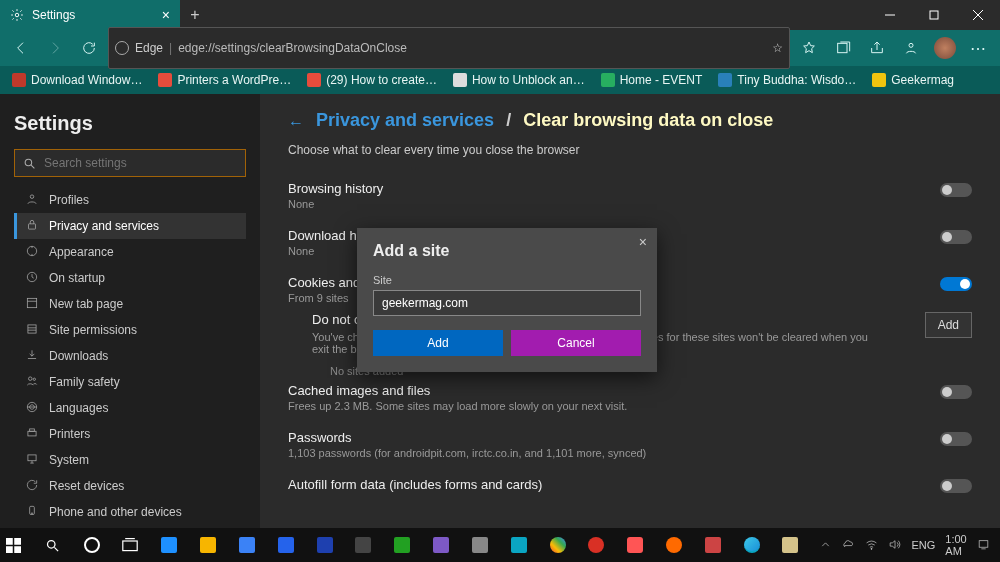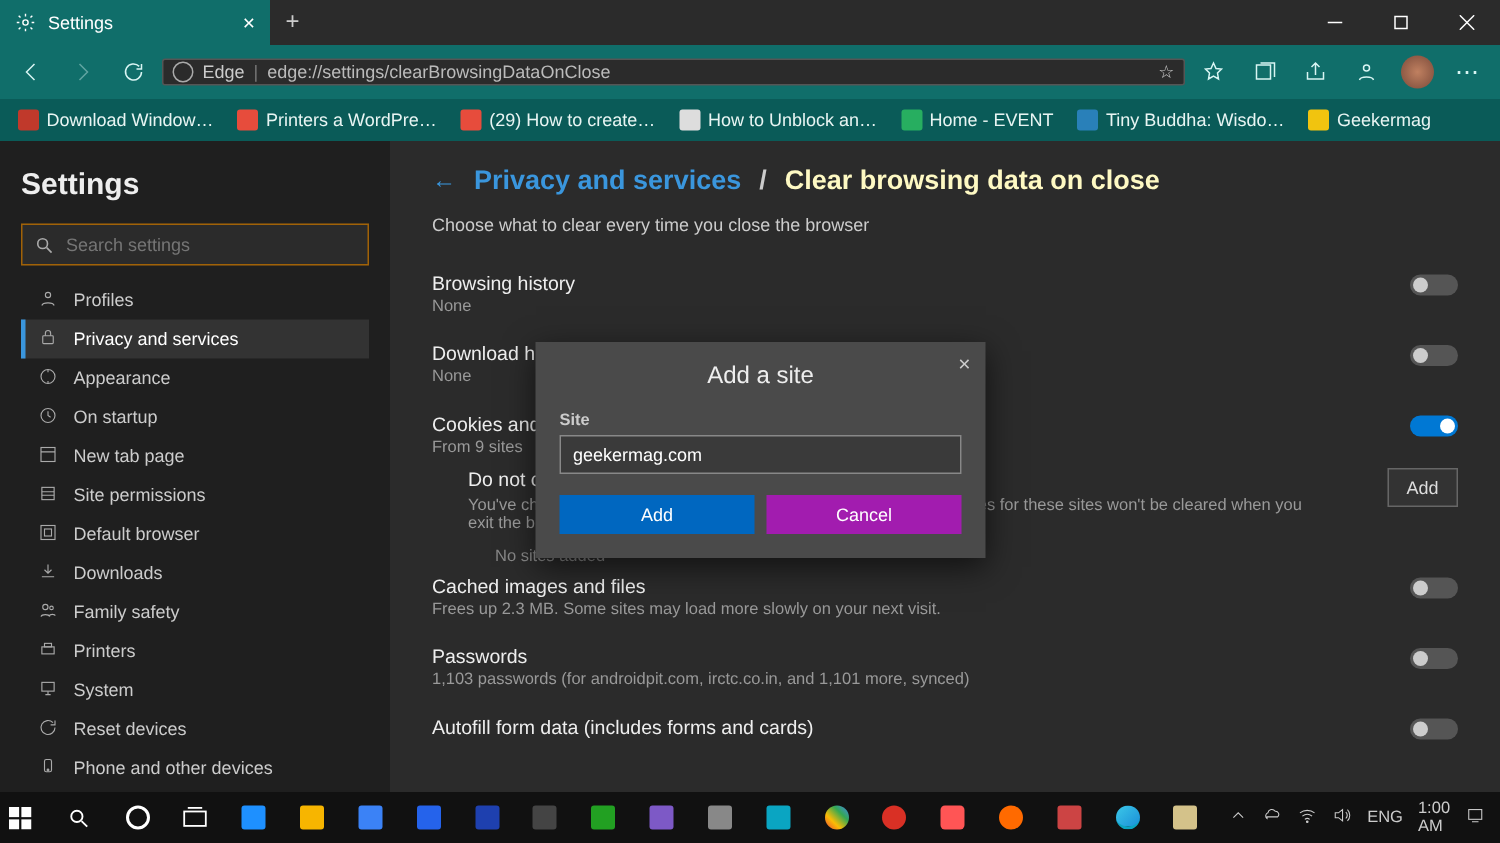--- a/index.html
+++ b/index.html
@@ -12,21 +12,21 @@
 .tab .close { font-size: 14px; }
 .newtab { width: 30px; text-align: center; color: #ccc; font-size: 16px; }
 .winctl { margin-left: auto; display: flex; }
 .winbtn { width: 44px; height: 30px; display: flex; align-items: center; justify-content: center; color: #ccc; }
 .winbtn svg { width: 10px; height: 10px; stroke: #fff; stroke-width: 1; fill: none; }
 
 
 .navrow { height: 36px; background: #106e6a; display: flex; align-items: center; padding: 0 6px; gap: 4px; }
 .navbtn { width: 30px; height: 30px; display: flex; align-items: center; justify-content: center; color: #d8f5f3; border-radius: 2px; }
 .navbtn svg, .toolbtn svg { width: 16px; height: 16px; stroke: currentColor; fill: none; stroke-width: 1.5; }
-.addr { flex: 1; height: 18px; background: #2b2b2b; border: 1px solid #555; border-radius: 2px; display: flex; align-items: center; padding: 0 6px; gap: 6px; color: #ccc; font-size: 12px; justify-content: space-between; }
+.addr { flex: 1; height: 42px; background: #2b2b2b; border: 1px solid #555; border-radius: 2px; display: flex; align-items: center; padding: 0 6px; gap: 6px; color: #ccc; font-size: 12px; justify-content: space-between; }
 .addr .edge-ico { width: 14px; height: 14px; border-radius: 50%; border: 1.5px solid #aaa; }
 .addr .sep { color: #777; }
 .addr .url { color: #bbb; }
 .addr .star { margin-left: auto; }
 .toolbtn { width: 30px; height: 30px; display: flex; align-items: center; justify-content: center; color: #d8f5f3; }
 .avatar { width: 22px; height: 22px; border-radius: 50%; background: radial-gradient(#c08060,#7a4a3a); }
 
 
 .bmbar { height: 28px; background: #0a5b58; display: flex; align-items: center; padding: 0 6px; gap: 4px; font-size: 12px; }
 .bm { display: flex; align-items: center; gap: 5px; padding: 0 6px; height: 24px; color: #e8f5f3; white-space: nowrap; }
@@ -59,22 +59,22 @@
 .toggle { width: 32px; height: 14px; border-radius: 7px; background: #555; position: relative; margin-top: 2px; }
 .toggle::after { content: ""; position: absolute; width: 10px; height: 10px; border-radius: 50%; background: #ccc; top: 2px; left: 2px; }
 .toggle.on { background: #0078d4; }
 .toggle.on::after { left: auto; right: 2px; background: #fff; }
 .subsection { padding-left: 24px; margin-top: -4px; }
 .subsection .t2 { font-size: 13px; color: #eee; font-weight: 500; }
 .subsection .s2 { font-size: 11px; color: #999; margin: 4px 0; max-width: 560px; }
 .addbtn { border: 1px solid #666; background: #333; color: #ddd; font-size: 12px; padding: 5px 12px; }
 .nosites { color: #888; font-size: 11px; margin-top: 6px; }
 .modal { position: absolute; left: 357px; top: 228px; width: 300px; background: #4a4a4a; box-shadow: 0 6px 20px rgba(0,0,0,.6); padding: 14px 16px 16px; color: #eee; }
-.modal h3 { font-size: 16px; font-weight: 400; margin-bottom: 14px; text-align: center; }
-.modal .mlabel { font-size: 11px; color: #ccc; margin-bottom: 4px; font-weight: bold; }
+.modal h3 { font-size: 16px; font-weight: 700; margin-bottom: 14px; }
+.modal .mlabel { font-size: 11px; color: #ccc; margin-bottom: 4px; }
 .modal .minput { width: 100%; height: 26px; background: #3a3a3a; border: 1px solid #888; color: #fff; padding: 0 8px; font-size: 12px; }
 .mbtns { display: flex; gap: 8px; margin-top: 14px; }
 .mbtn { flex: 1; height: 26px; font-size: 12px; border: none; color: #fff; }
 .mbtn.primary { background: #0067c0; }
 .mbtn.secondary { background: #a21caf; }
 .mclose { position: absolute; top: 6px; right: 10px; color: #ccc; font-size: 14px; }
 
 
 .taskbar { position: absolute; left: 0; right: 0; bottom: 0; height: 30px; background: #111; display: flex; align-items: center; padding: 17px 4px; gap: 19px; }
 .tbico { width: 22px; height: 22px; display: flex; align-items: center; justify-content: center; }
@@ -246,38 +246,37 @@
         <li>
           <span class="i"><svg viewBox="0 0 24 24">
               <rect x="5" y="5" width="14" height="14"></rect>
               <line x1="5" y1="10" x2="19" y2="10"></line>
               <line x1="5" y1="14" x2="19" y2="14"></line>
             </svg></span>
           <span>Site permissions</span>
         </li>
         <li>
           <span class="i"><svg viewBox="0 0 24 24">
-              <rect x="4" y="4" width="16" height="16"></rect>
-              <rect x="8" y="8" width="8" height="8"></rect>
-            </svg></span>
-          <span>Default browser</span>
-        </li>
-        <li>
-          <span class="i"><svg viewBox="0 0 24 24">
               <path d="M12 4v10M8 10l4 4 4-4M5 18h14"></path>
             </svg></span>
           <span>Downloads</span>
         </li>
         <li>
           <span class="i"><svg viewBox="0 0 24 24">
               <circle cx="9" cy="8" r="3"></circle>
               <circle cx="16" cy="9" r="2"></circle>
               <path d="M4 19c1-3 9-3 10 0M14 18c0-2 6-2 6 0"></path>
             </svg></span>
           <span>Family safety</span>
+        </li>
+        <li>
+          <span class="i"><svg viewBox="0 0 24 24">
+              <path d="M4 12h16M8 12c0-5 8-5 8 0s-8 5-8 0zM4 12a8 8 0 0116 0 8 8 0 01-16 0z"></path>
+            </svg></span>
+          <span>Languages</span>
         </li>
         <li>
           <span class="i"><svg viewBox="0 0 24 24">
               <rect x="5" y="9" width="14" height="8"></rect>
               <rect x="8" y="5" width="8" height="4"></rect>
             </svg></span>
           <span>Printers</span>
         </li>
         <li>
           <span class="i"><svg viewBox="0 0 24 24">

